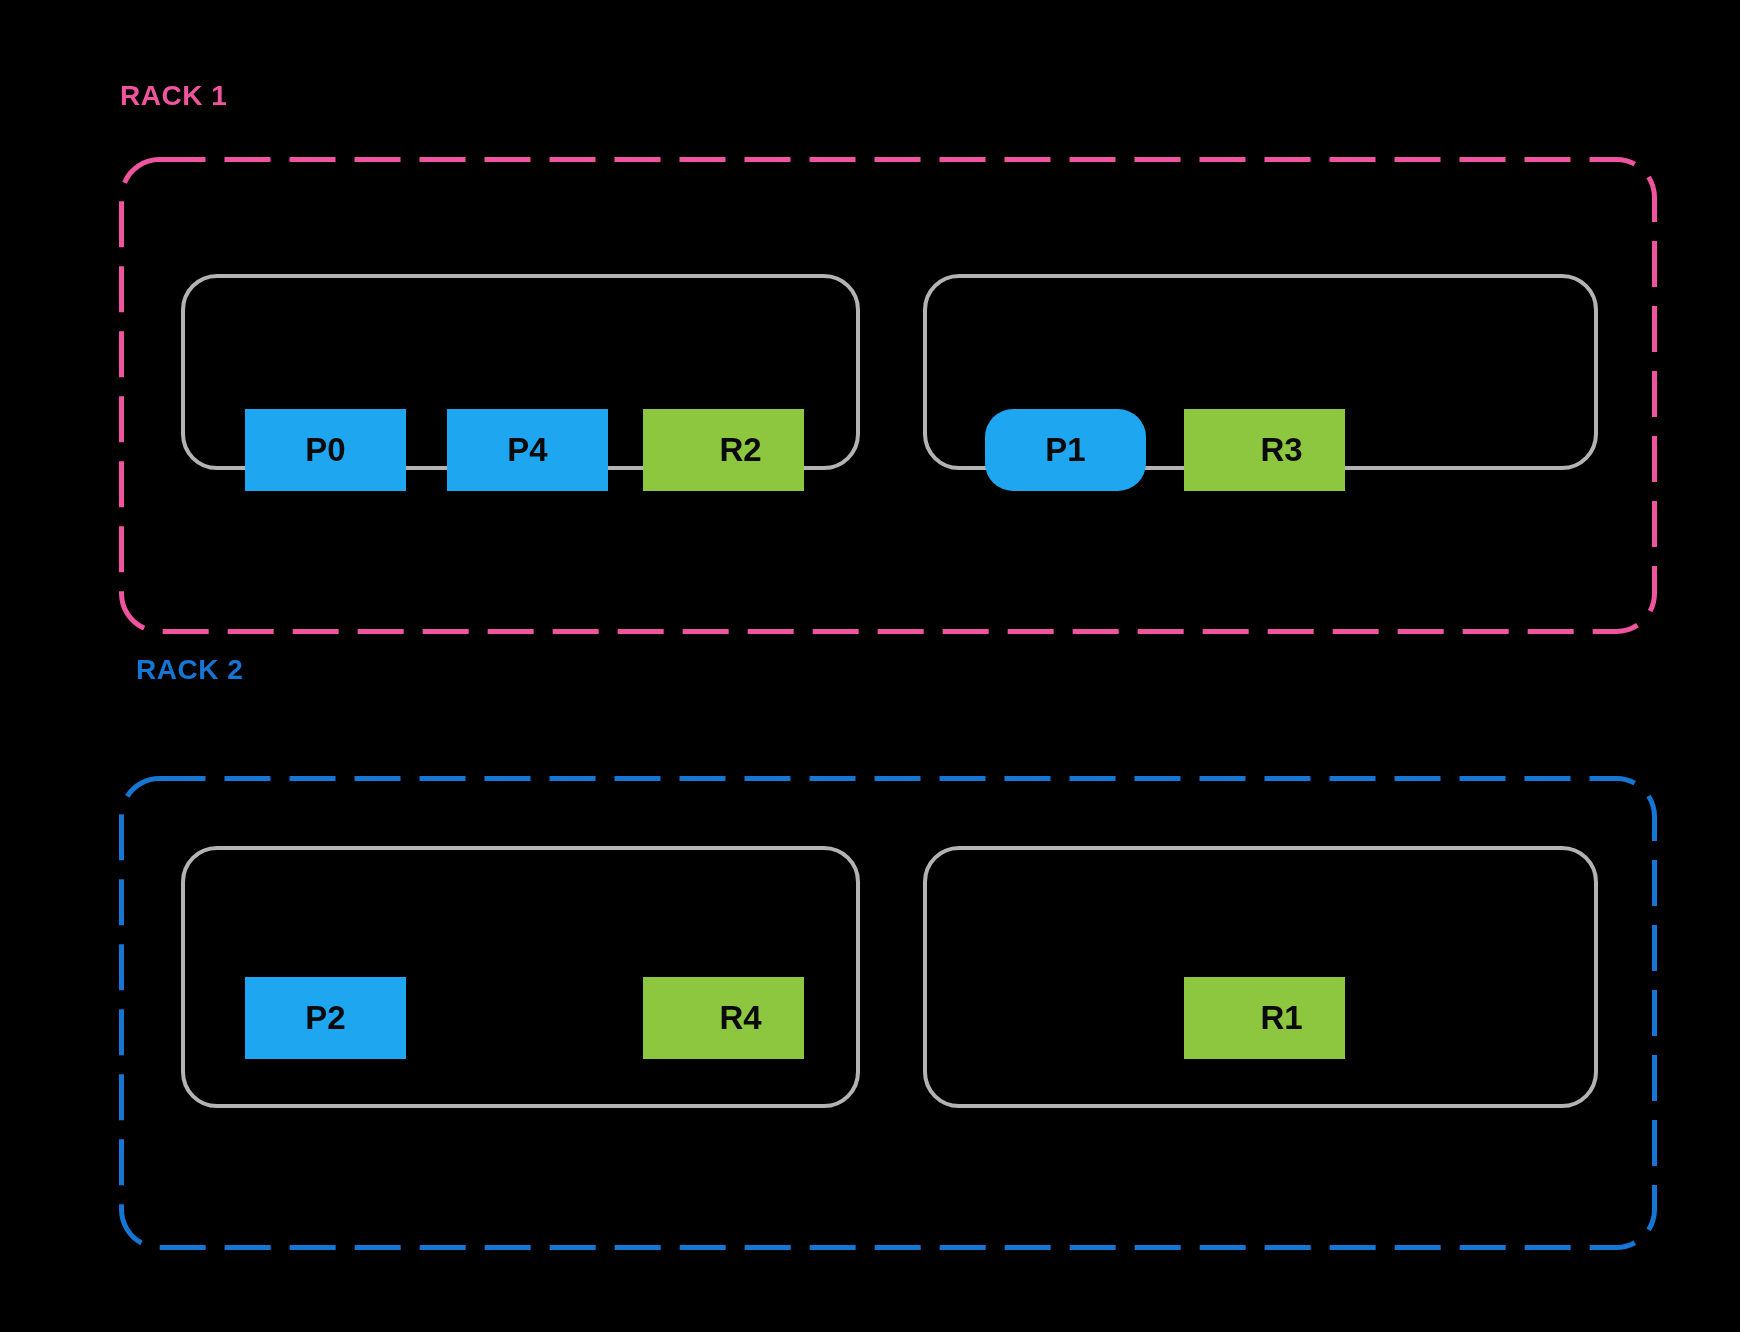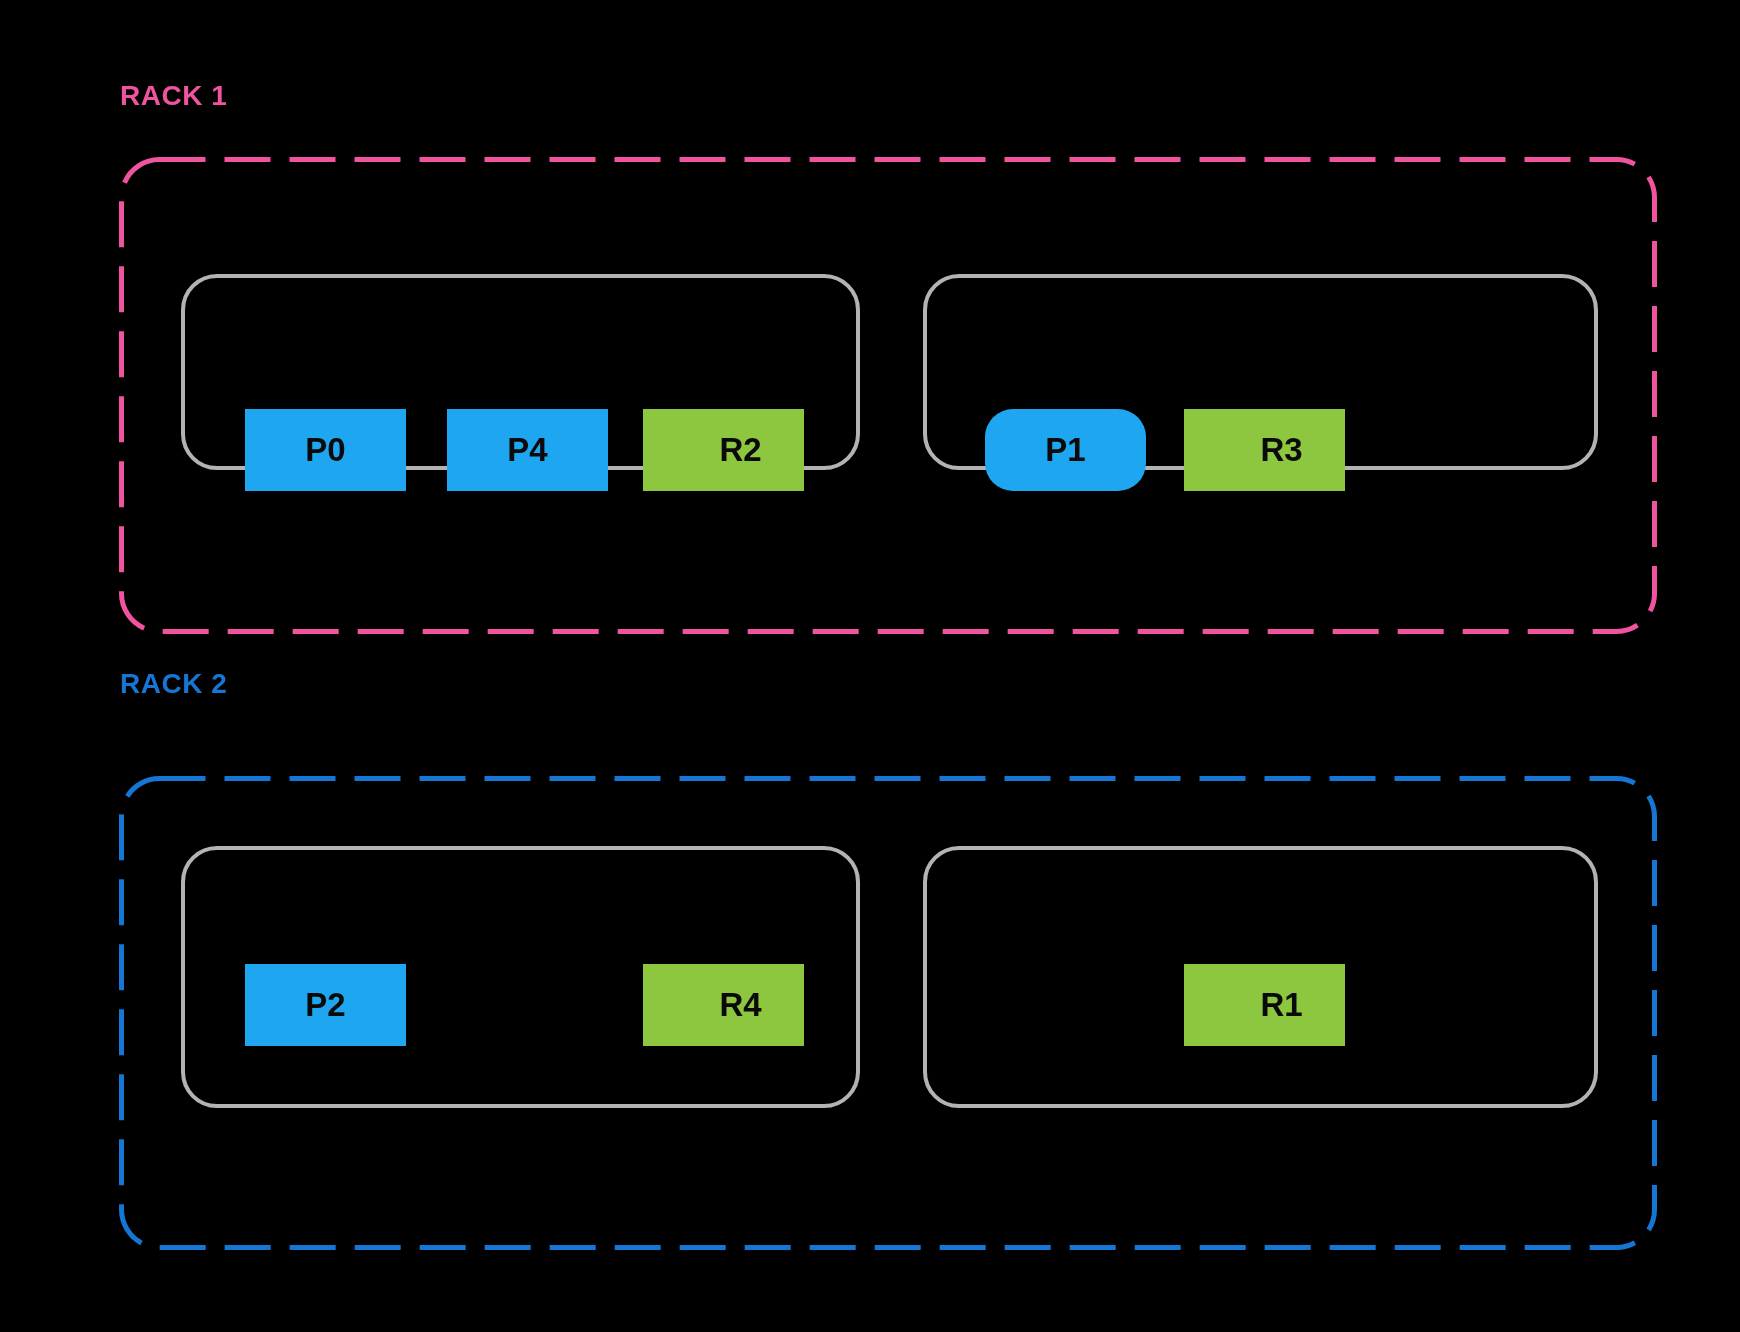--- a/index.html
+++ b/index.html
@@ -22,21 +22,21 @@
 
   .rack-label {
     position: absolute;
     left: 120px;
     font-size: 28px;
     font-weight: 700;
     letter-spacing: 0.5px;
     line-height: 1;
   }
   .rack1-label { top: 82px;  color: var(--rack1-accent); }
-  .rack2-label { top: 670px; color: var(--rack2-accent); }
+  .rack2-label { top: 656px; color: var(--rack2-accent); margin-left: 16px; }
 
   .rack { position: absolute; left: 119px; width: 1538px; }
   .rack1 { top: 157px; height: 477px; color: var(--rack1-accent); }
   .rack2 { top: 776px; height: 474px; color: var(--rack2-accent); }
 
   .rack-outline { position: absolute; inset: 0; width: 100%; height: 100%; display: block; }
 
   .host {
     position: absolute;
     border: 4px solid var(--host-border);
@@ -53,21 +53,21 @@
     width: 161px;
     height: 82px;
     display: flex;
     align-items: center;
     justify-content: center;
     font-size: 33px;
     font-weight: 700;
     color: var(--block-text);
   }
   .rack1 .block { top: 131px; }
-  .rack2 .block { top: 114px; text-align: right; }
+  .rack2 .block { top: 127px; text-align: right; }
   .blue  { background: var(--blue-block); }
   .green { background: var(--green-block); padding-left: 34px; }
   .host-left  .pos-1 { left: 60px; }
   .host-left  .pos-2 { left: 262px; }
   .host-left  .pos-3 { left: 458px; }
   .host-right .pos-1 { left: 58px; border-radius: 28px; }
   .host-right .pos-2 { left: 257px; }
 </style>
 </head>
 <body>

